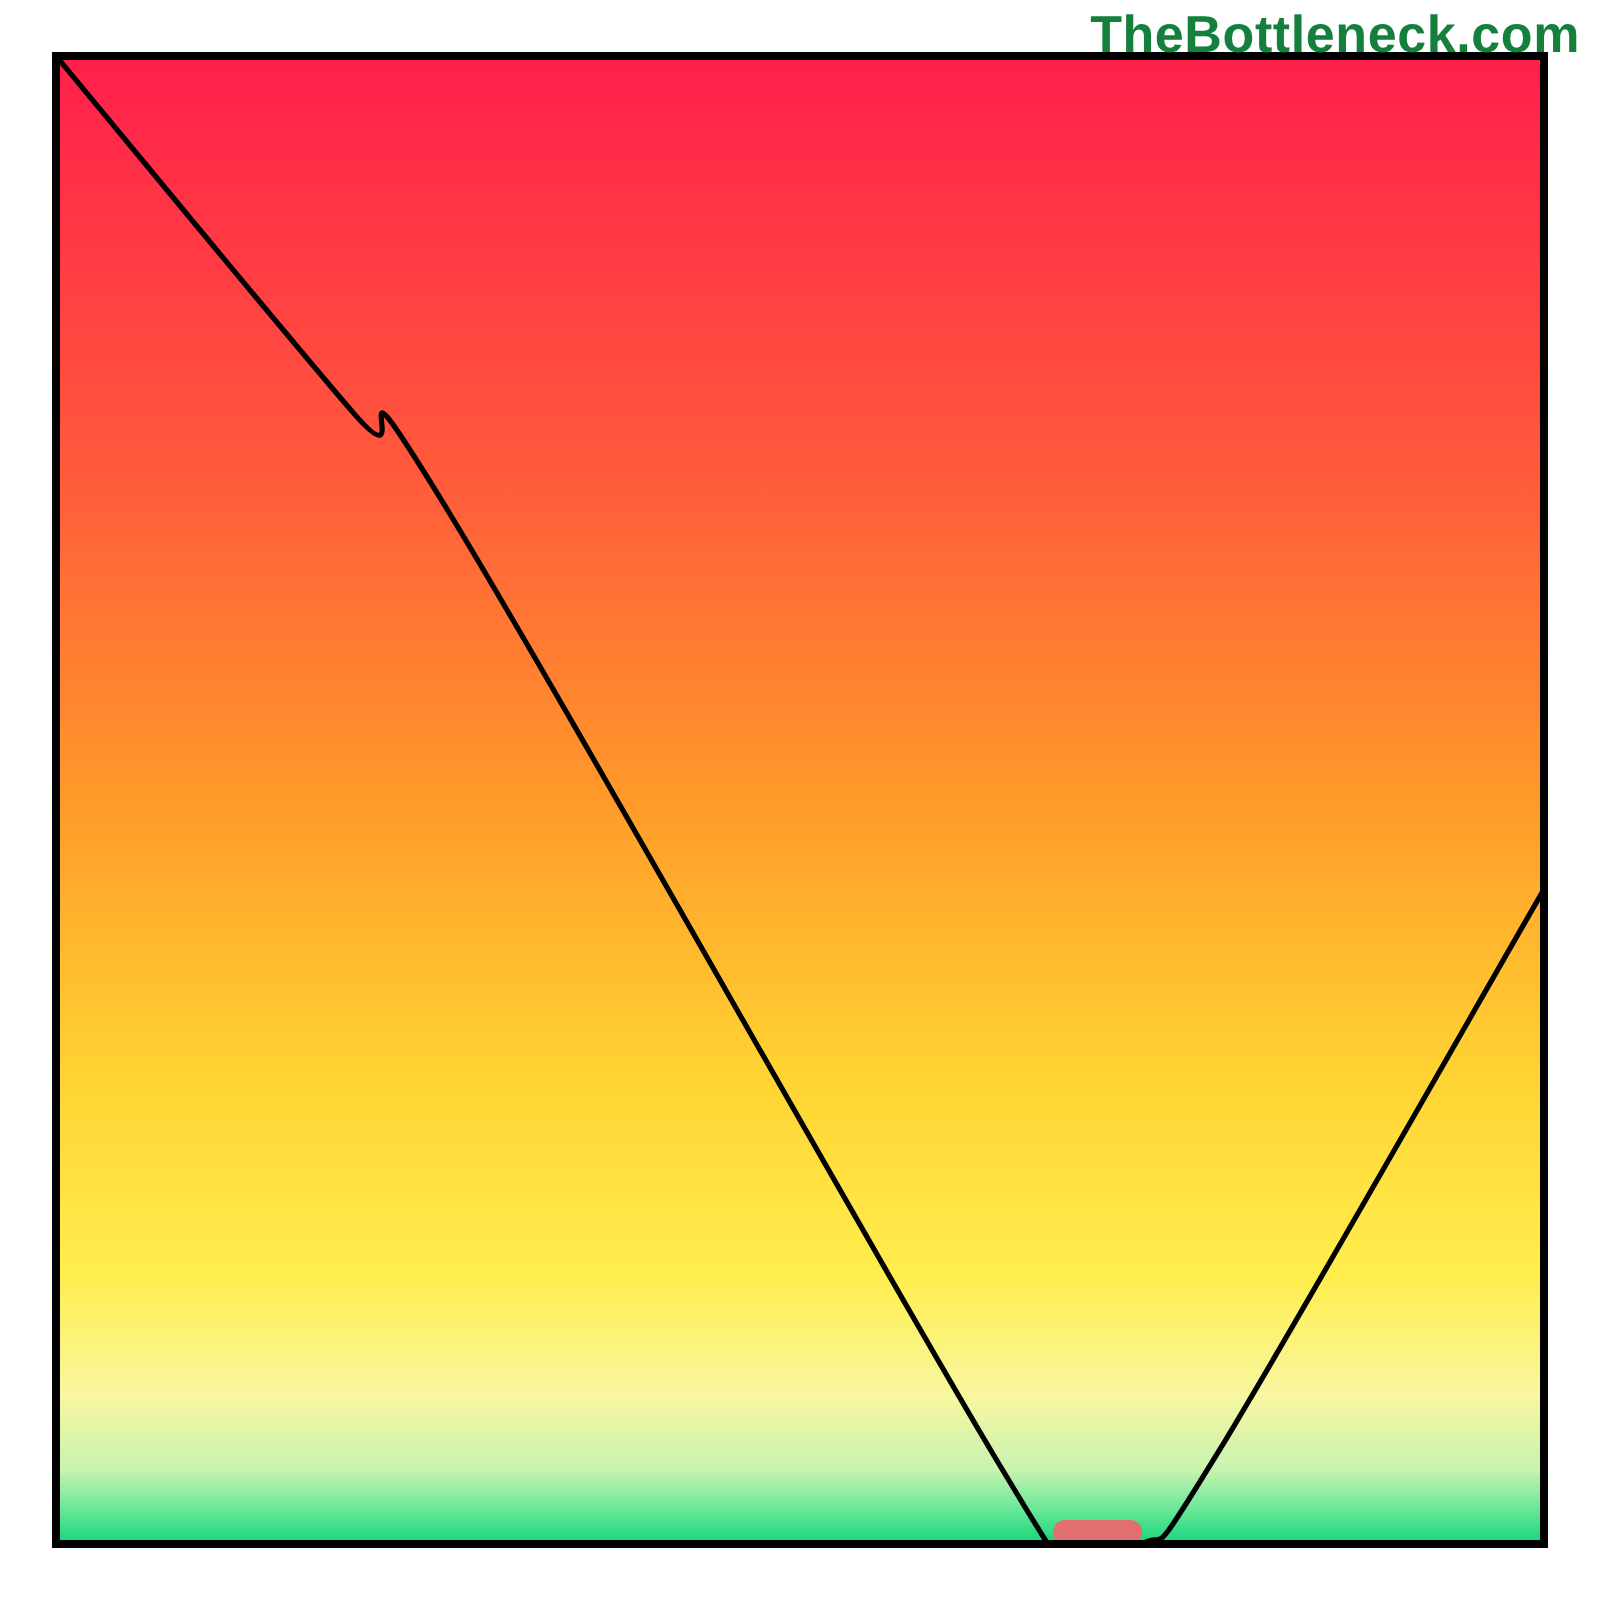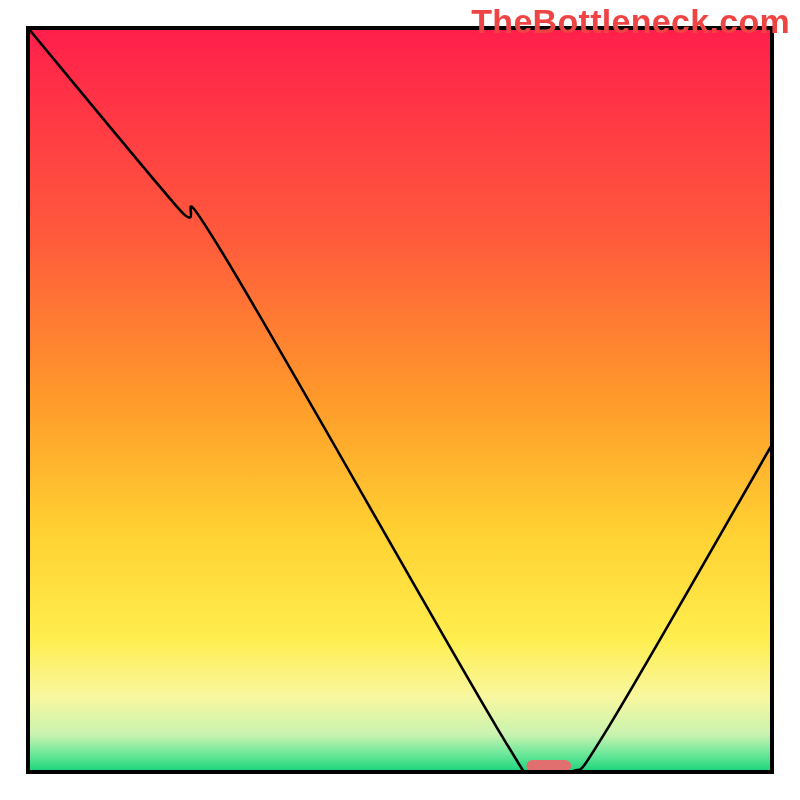--- a/index.html
+++ b/index.html
@@ -14,23 +14,23 @@
   .frame {
     position: relative;
     width: 800px;
     height: 800px;
     box-sizing: border-box;
   }
   .watermark {
     position: absolute;
     top: 2px;
     right: 10px;
-    font-size: 34px;
+    font-size: 26px;
     font-weight: 600;
-    color: #ef4444;
+    color: #15803d;
     letter-spacing: 0.3px;
     z-index: 20;
   }
   svg.plot {
     position: absolute;
     top: 0;
     left: 0;
     width: 800px;
     height: 800px;
   }

